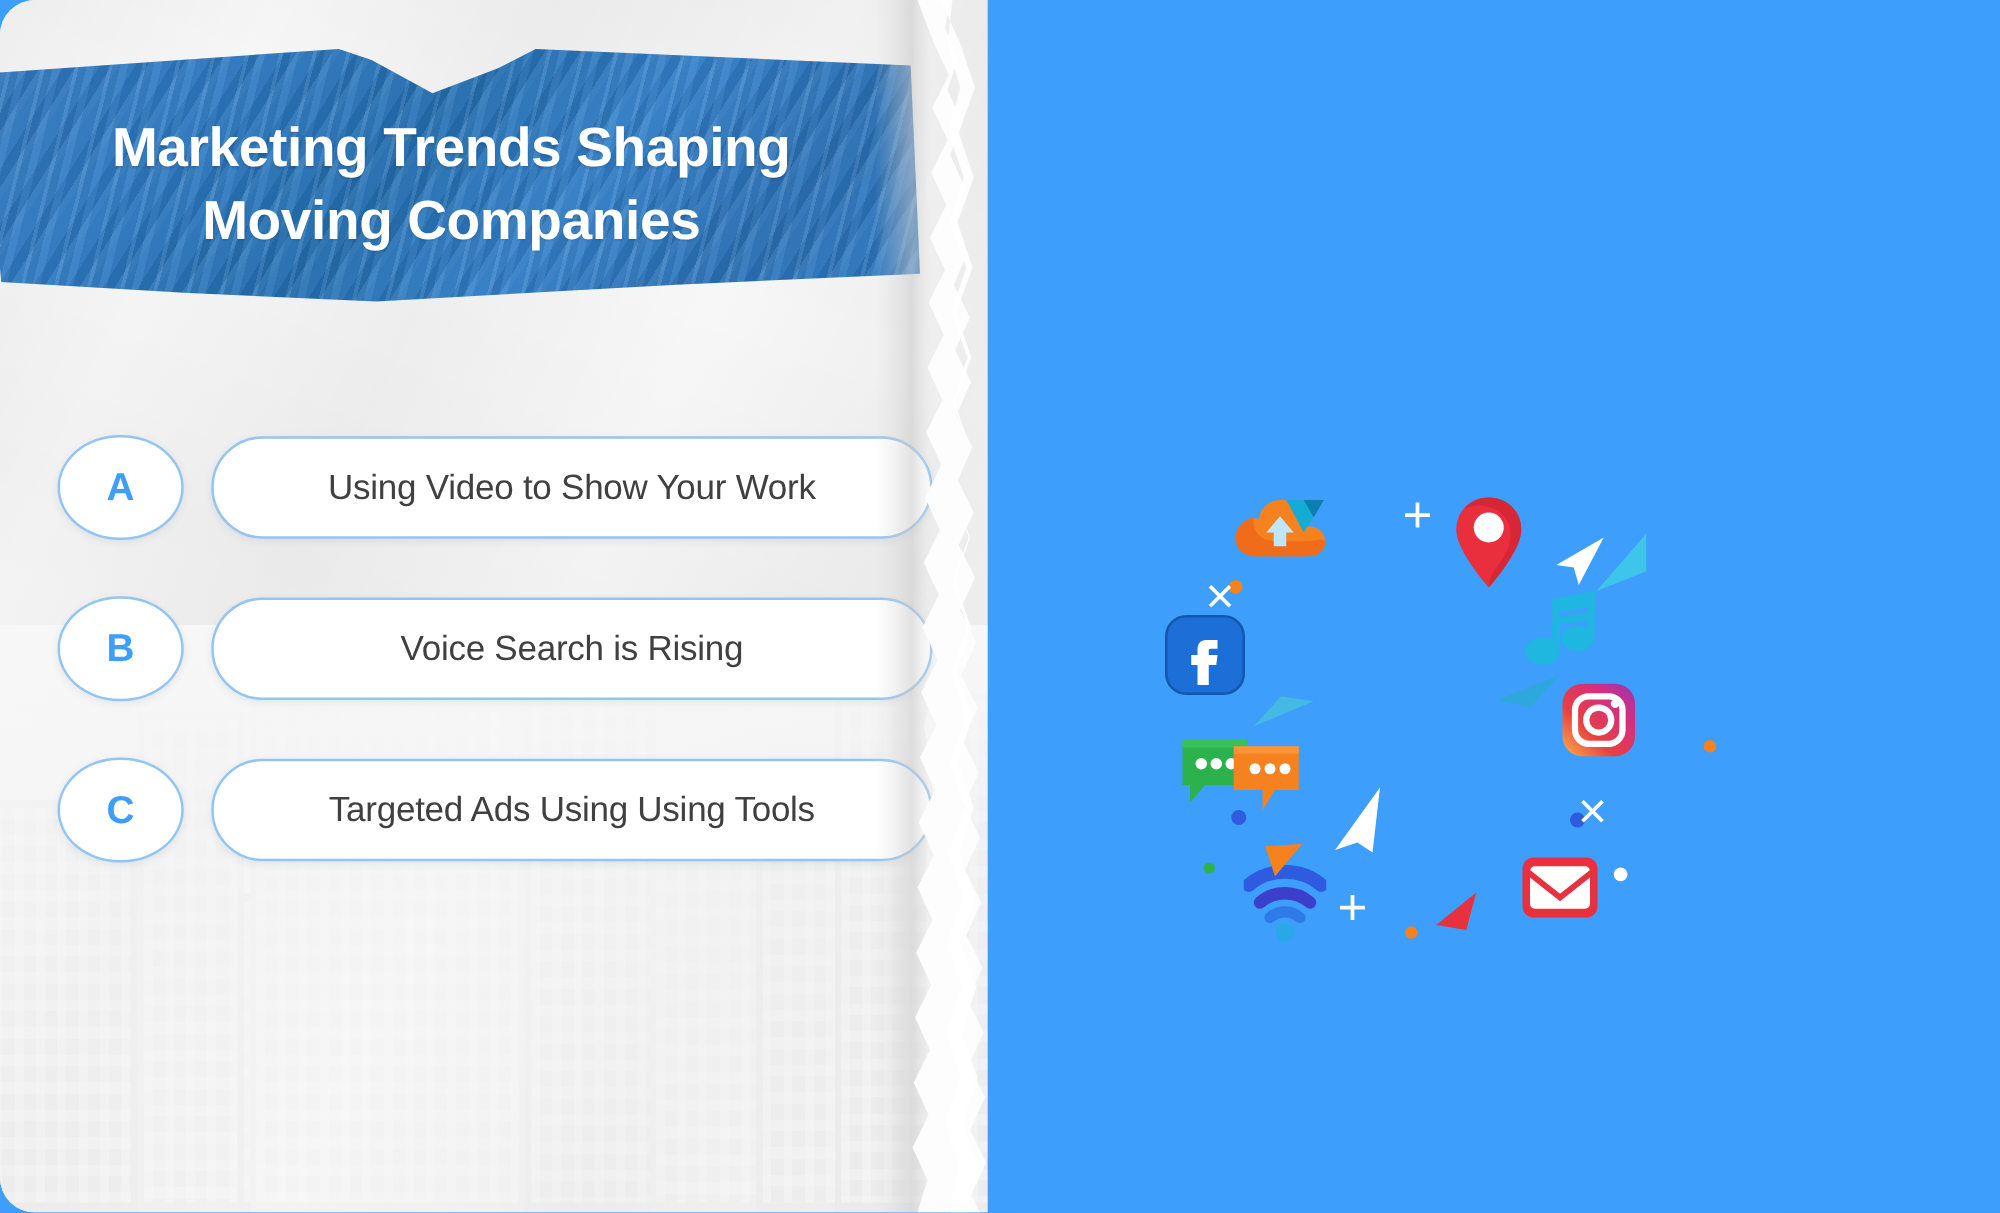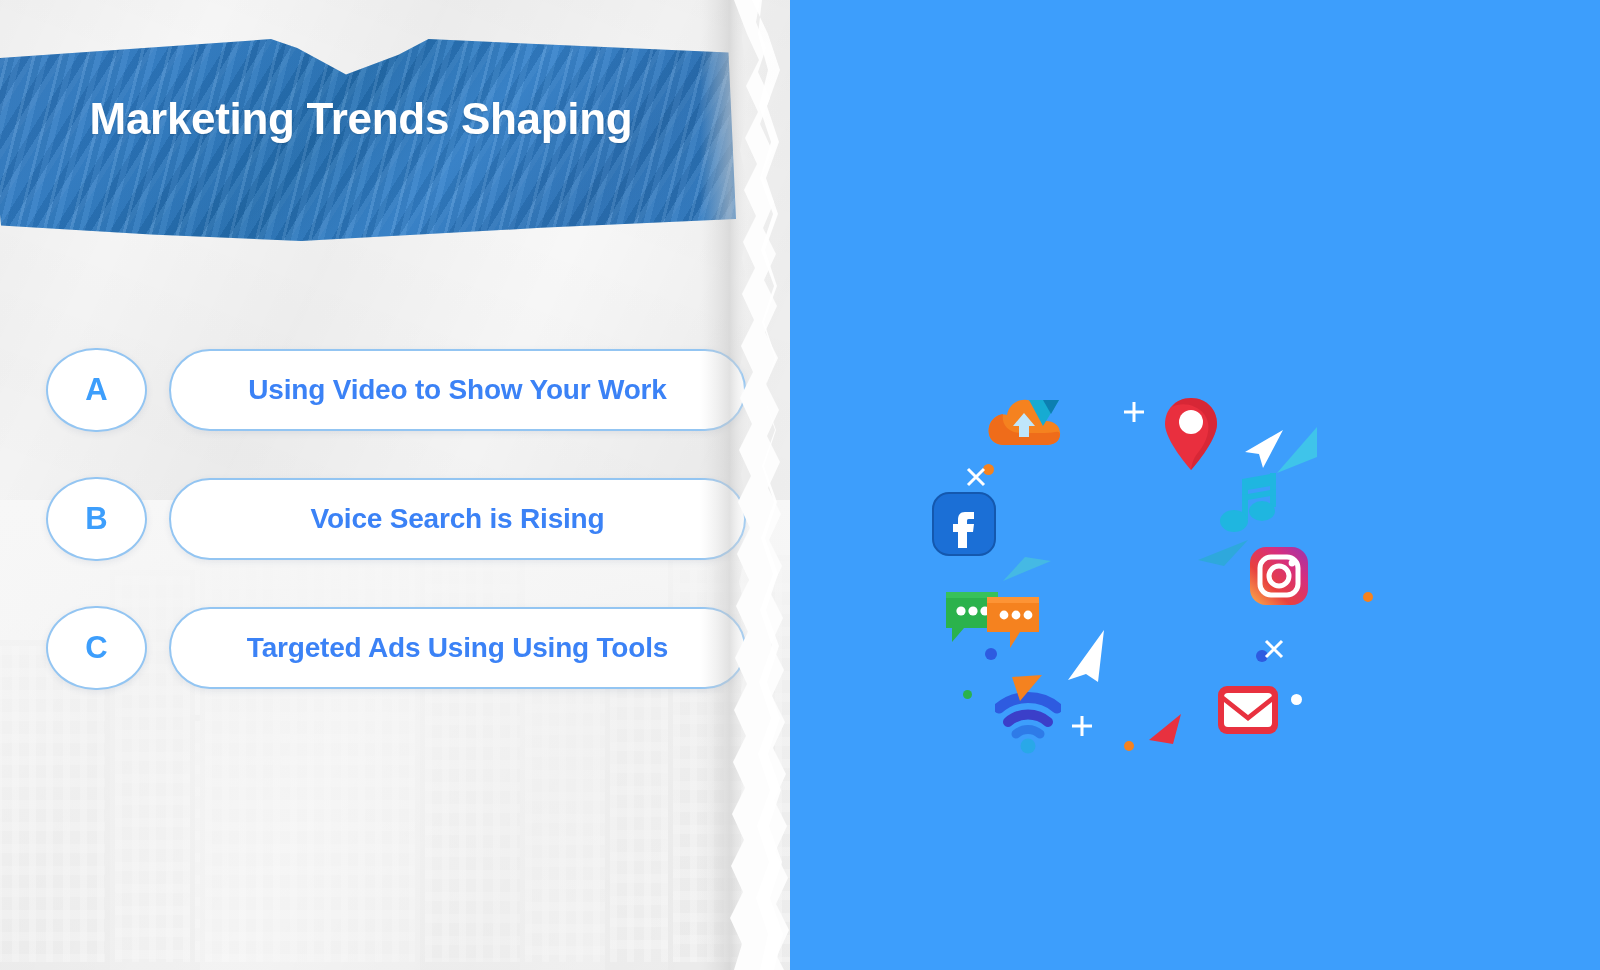--- a/index.html
+++ b/index.html
@@ -3,21 +3,21 @@
 <meta charset="utf-8">
 <style>
   * { margin:0; padding:0; box-sizing:border-box; }
   html,body { width:1600px; height:970px; overflow:hidden; }
   body {
     font-family:"Liberation Sans", sans-serif;
     background:#3D9EFC;
     position:relative;
   }
 
-  #stage { position:absolute; inset:0; width:1600px; height:970px; overflow:hidden; }
+  #stage { position:absolute; inset:0; width:1600px; height:970px; overflow:hidden;border-radius:28px; }
 
   
   .right-panel{
     position:absolute; left:760px; top:0; width:840px; height:970px;
     background:#3D9EFC;
   }
 
   
   .left-panel{
     position:absolute; left:0; top:0; width:790px; height:970px;
@@ -127,22 +127,22 @@
     flex:1 1 auto;
     height:82px;
     border:2px solid #93C5F2;
     border-radius:44px;
     background:#ffffff;
     display:flex; align-items:center; justify-content:center;
     box-shadow:0 2px 7px rgba(40,70,110,0.09);
     padding:0 26px;
   }
   .pill-text{
-    color:#3b82f6;
-    font-size:28px; font-weight:700;
+    color:#404040;
+    font-size:28px; font-weight:400;
     letter-spacing:-0.2px;
     text-align:left;
     white-space:nowrap;
   }
 
   
   .icon-layer{ position:absolute; inset:0; z-index:5; pointer-events:none; }
   .fi{ position:absolute; }
 </style>
 </head>
@@ -169,20 +169,21 @@
       <div class="bldg b7"></div>
       <div class="bldg b8"></div>
     </div>
     <div class="sky-haze"></div>
   </div>
 
   <div class="banner">
     <div class="banner-shape"></div>
     <div class="banner-title">
       <div>Marketing Trends Shaping</div>
+      <div>Moving Companies</div>
     </div>
   </div>
 
   <div class="options">
 
     <div class="option-row">
       <div class="badge">
         <span>A</span>
       </div>
       <div class="pill">

